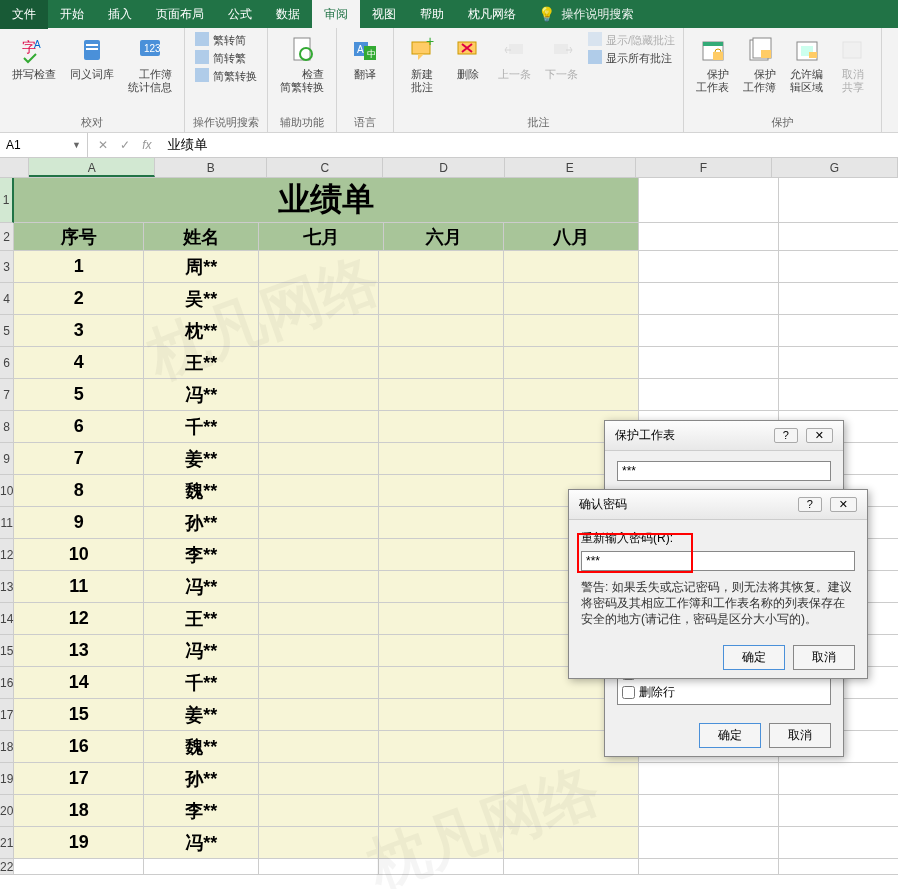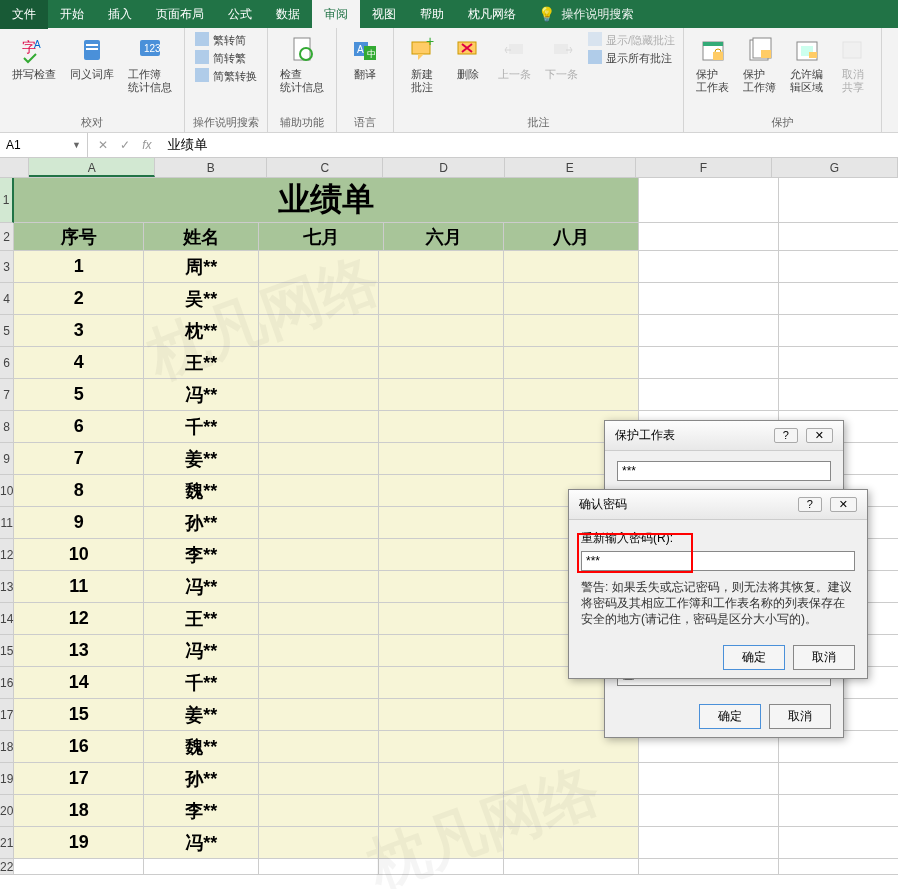--- a/index.html
+++ b/index.html
@@ -11,21 +11,21 @@
 .tab.file { background: #185a36; }
 .search-hint { display: flex; align-items: center; gap: 6px; margin-left: 10px; opacity: 0.9; }
 .search-hint .bulb { font-size: 14px; }
 
 .ribbon { background: #f3f3f3; border-bottom: 1px solid #d4d4d4; height: 105px; display: flex; }
 .ribbon-group { border-right: 1px solid #d4d4d4; padding: 4px 8px 2px; display: flex; flex-direction: column; align-items: center; justify-content: space-between; }
 .ribbon-group-label { font-size: 11px; color: #666; text-align: center; margin-top: 2px; }
 .ribbon-items { display: flex; gap: 6px; align-items: flex-start; }
 .ribbon-btn { display: flex; flex-direction: column; align-items: center; gap: 2px; padding: 2px 4px; cursor: pointer; min-width: 40px; }
 .ribbon-btn .icon { width: 32px; height: 32px; display: flex; align-items: center; justify-content: center; }
-.ribbon-btn .label { font-size: 11px; color: #444; text-align: left; line-height: 13px; white-space: pre; }
+.ribbon-btn .label { font-size: 11px; color: #444; text-align: right; line-height: 13px; white-space: pre; }
 .ribbon-small-col { display: flex; flex-direction: column; gap: 2px; font-size: 11px; color: #444; }
 .ribbon-small-item { display: flex; align-items: center; gap: 4px; cursor: pointer; white-space: nowrap; }
 
 .formula-bar { height: 25px; background: #fff; border-bottom: 1px solid #ccc; display: flex; align-items: center; font-size: 12px; }
 .name-box { width: 88px; border-right: 1px solid #ccc; padding: 0 6px; display: flex; align-items: center; justify-content: space-between; height: 100%; }
 .name-box .dd { color: #666; font-size: 9px; }
 .fb-icons { display: flex; gap: 12px; padding: 0 10px; color: #999; }
 .fx { font-style: italic; }
 .formula-input { flex: 1; padding: 0 6px; height: 100%; border: none; outline: none; }
 
@@ -141,21 +141,21 @@
     <div class="ribbon-group">
       <div class="ribbon-items">
         <div class="ribbon-btn">
           <div class="icon">
             <svg width="28" height="28">
               <rect x="6" y="2" width="16" height="22" fill="#fff" stroke="#888"></rect>
               <circle cx="18" cy="18" r="6" fill="none" stroke="#3a3" stroke-width="2"></circle>
             </svg>
           </div>
           <div class="label">检查
-统计信息</div>
+简繁转换</div>
         </div>
       </div>
       <div class="ribbon-group-label">辅助功能</div>
     </div>
     <div class="ribbon-group">
       <div class="ribbon-items">
         <div class="ribbon-btn">
           <div class="icon">
             <svg width="28" height="28">
               <rect x="3" y="6" width="14" height="14" fill="#4a90d9"></rect>
@@ -535,20 +535,24 @@
     </div>
   </div>
   <div class="dialog-body">
     <input type="text" value="***" style="">
     <div style="height:180px;"></div>
     <div class="perm-list">
       <div class="perm-item">
           <input type="checkbox" style="">
           <span>删除列</span>
         </div>
+      <div class="perm-item">
+          <input type="checkbox" style="">
+          <span>删除行</span>
+        </div>
     </div>
   </div>
   <div class="dialog-buttons">
     <button class="dlg-btn primary">确定</button>
     <button class="dlg-btn">取消</button>
   </div>
 </div>
 
 <div class="dialog" style="left:568px; top:489px; width:300px;">
   <div class="dialog-title">

